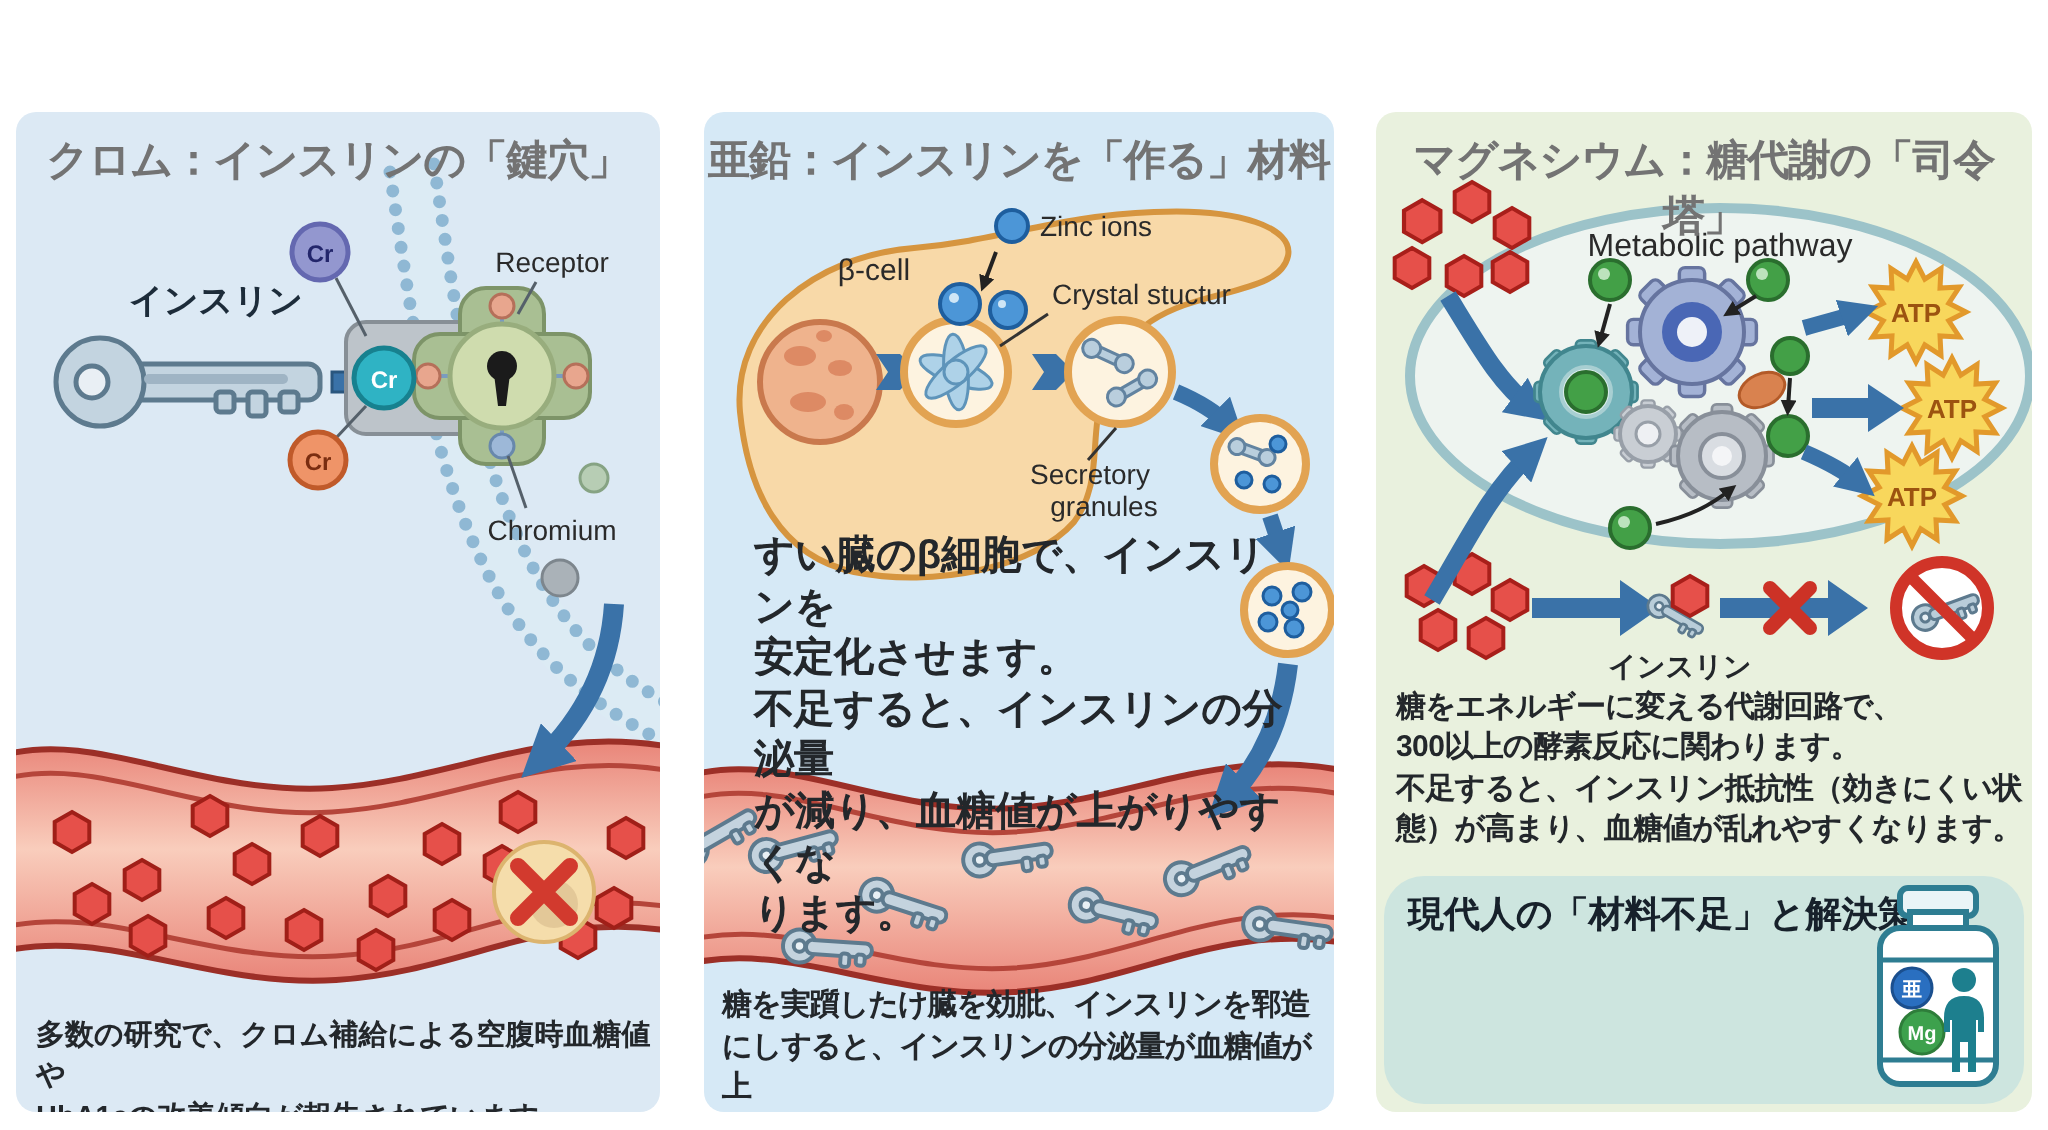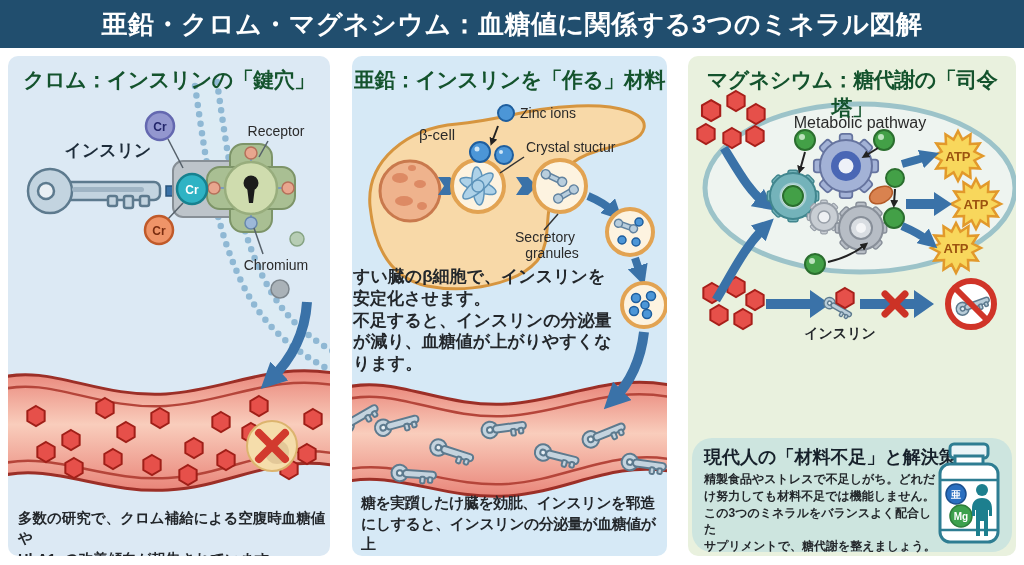--- a/index.html
+++ b/index.html
@@ -10,43 +10,42 @@
     position:absolute; left:0; top:0; width:1024px; height:48px;
     background:#214e6e; color:#ffffff; display:flex; align-items:center; justify-content:center;
     font-size:26px; font-weight:bold; letter-spacing:0.5px;
   }
   .panel { position:absolute; top:56px; height:500px; border-radius:10px; overflow:hidden; }
   #panel-cr { left:8px;   width:322px; background:#dce9f4; }
   #panel-zn { left:352px; width:315px; background:#d6e9f6; }
   #panel-mg { left:688px; width:328px; background:#e9f1de; }
   .heading {
     position:absolute; left:0; right:0; top:10px; text-align:center;
-    font-size:21px; font-weight:bold; color:#14532d; letter-spacing:-0.5px; z-index:3;
+    font-size:21px; font-weight:bold; color:#737373; letter-spacing:-0.5px; z-index:3;
   }
   .art { position:absolute; left:0; top:0; width:100%; height:100%; z-index:1; }
   .txt { position:absolute; white-space:pre-line; font-weight:bold; color:#23272b; z-index:3; }
   .p1-body   { left:10px; top:196px; width:246px; font-size:17px;   line-height:1.28; }
   .p1-footer { left:10px; top:452px; width:308px; font-size:14.5px; line-height:1.4; }
-  .p2-body   { left:1px;  top:210px; width:270px; font-size:17px;   line-height:1.28; }
+  .p2-body   { left:25px;  top:210px; width:270px; font-size:20px;   line-height:1.28; }
   .p2-footer { left:9px;  top:437px; width:304px; font-size:15px;   line-height:1.38; letter-spacing:-0.5px; }
   .p3-body   { left:10px; top:288px; width:316px; font-size:15px;   line-height:1.35; letter-spacing:-0.3px; }
   .solution  { position:absolute; left:4px; top:382px; width:320px; height:114px;
                background:#cde5df; border-radius:20px; z-index:3; }
   .sol-head  { position:absolute; left:12px; top:7px;  font-size:18px; font-weight:bold; color:#17212b; }
   .sol-body  { position:absolute; left:12px; top:33px; width:236px; font-size:12px; font-weight:bold;
                line-height:1.4; white-space:pre-line; color:#23272b; }
   .bottle    { position:absolute; left:238px; top:4px; }
   svg text { font-family:"Liberation Sans", sans-serif; }
 </style>
 </head>
 <body>
 
 <div id="stage">
 
-  <div id="titlebar">亜鉛・クロム・マグネシウム：血糖値に関係する3つのミネラル図解</div>
 
   <div class="panel" id="panel-cr">
     <div class="heading">クロム：インスリンの「鍵穴」</div>
 
     <svg class="art" viewBox="0 0 322 500">
       <defs>
         <polygon id="hex" points="0,-10 8.66,-5 8.66,5 0,10 -8.66,5 -8.66,-5"></polygon>
         <linearGradient id="vgrad1" x1="0" y1="0" x2="0" y2="1">
           <stop offset="0" stop-color="#e98579"></stop>
           <stop offset="0.45" stop-color="#f9cdbc"></stop>
@@ -400,27 +399,27 @@
       <polygon points="172,243 226,243 226,234 246,248 226,262 226,253 172,253" fill="#3a72a8"></polygon>
       <path d="M 197,238 L 217,258 M 217,238 L 197,258" stroke="#cc3226" stroke-width="7" stroke-linecap="round"></path>
       <g>
         <circle cx="283" cy="248" r="23" fill="#ffffff" stroke="#d03428" stroke-width="6"></circle>
         <use href="#vkey" transform="translate(285,249) rotate(-20) scale(0.85)" fill="#b9cdd9"></use>
         <line x1="267" y1="232" x2="299" y2="264" stroke="#d03428" stroke-width="6" stroke-linecap="round"></line>
       </g>
       <text x="152" y="282" text-anchor="middle" font-size="14" font-weight="bold" fill="#23272b">インスリン</text>
     </svg>
 
+    <div class="txt p3-body">糖をエネルギーに変える代謝回路で、
+300以上の酵素反応に関わります。
+不足すると、インスリン抵抗性（効きにくい状
+態）が高まり、血糖値が乱れやすくなります。</div>
 
     <div class="solution">
       <div class="sol-head">現代人の「材料不足」と解決策</div>
-      <div class="sol-body">精製食品やストレスで不足しがち。どれだ
-け努力しても材料不足では機能しません。
-この3つのミネラルをバランスよく配合した
-サプリメントで、糖代謝を整えましょう。</div>
       <svg class="bottle" width="78" height="106" viewBox="0 0 78 106">
         <rect x="20" y="2" width="38" height="14" rx="4" fill="#eaf4f7" stroke="#2e7d92" stroke-width="3"></rect>
         <rect x="25" y="14" width="28" height="10" fill="#ffffff" stroke="#2e7d92" stroke-width="3"></rect>
         <rect x="10" y="22" width="58" height="78" rx="10" fill="#ffffff" stroke="#2e7d92" stroke-width="3"></rect>
         <line x1="10" y1="38" x2="68" y2="38" stroke="#2e7d92" stroke-width="2.5"></line>
         <line x1="10" y1="88" x2="68" y2="88" stroke="#2e7d92" stroke-width="2.5"></line>
         <g>
           <circle cx="26" cy="52" r="10" fill="#2a6fc0" stroke="#1b4f8e" stroke-width="1.5"></circle>
           <text x="26" y="56" text-anchor="middle" font-size="10" font-weight="bold" fill="#ffffff">亜</text>
         </g>

